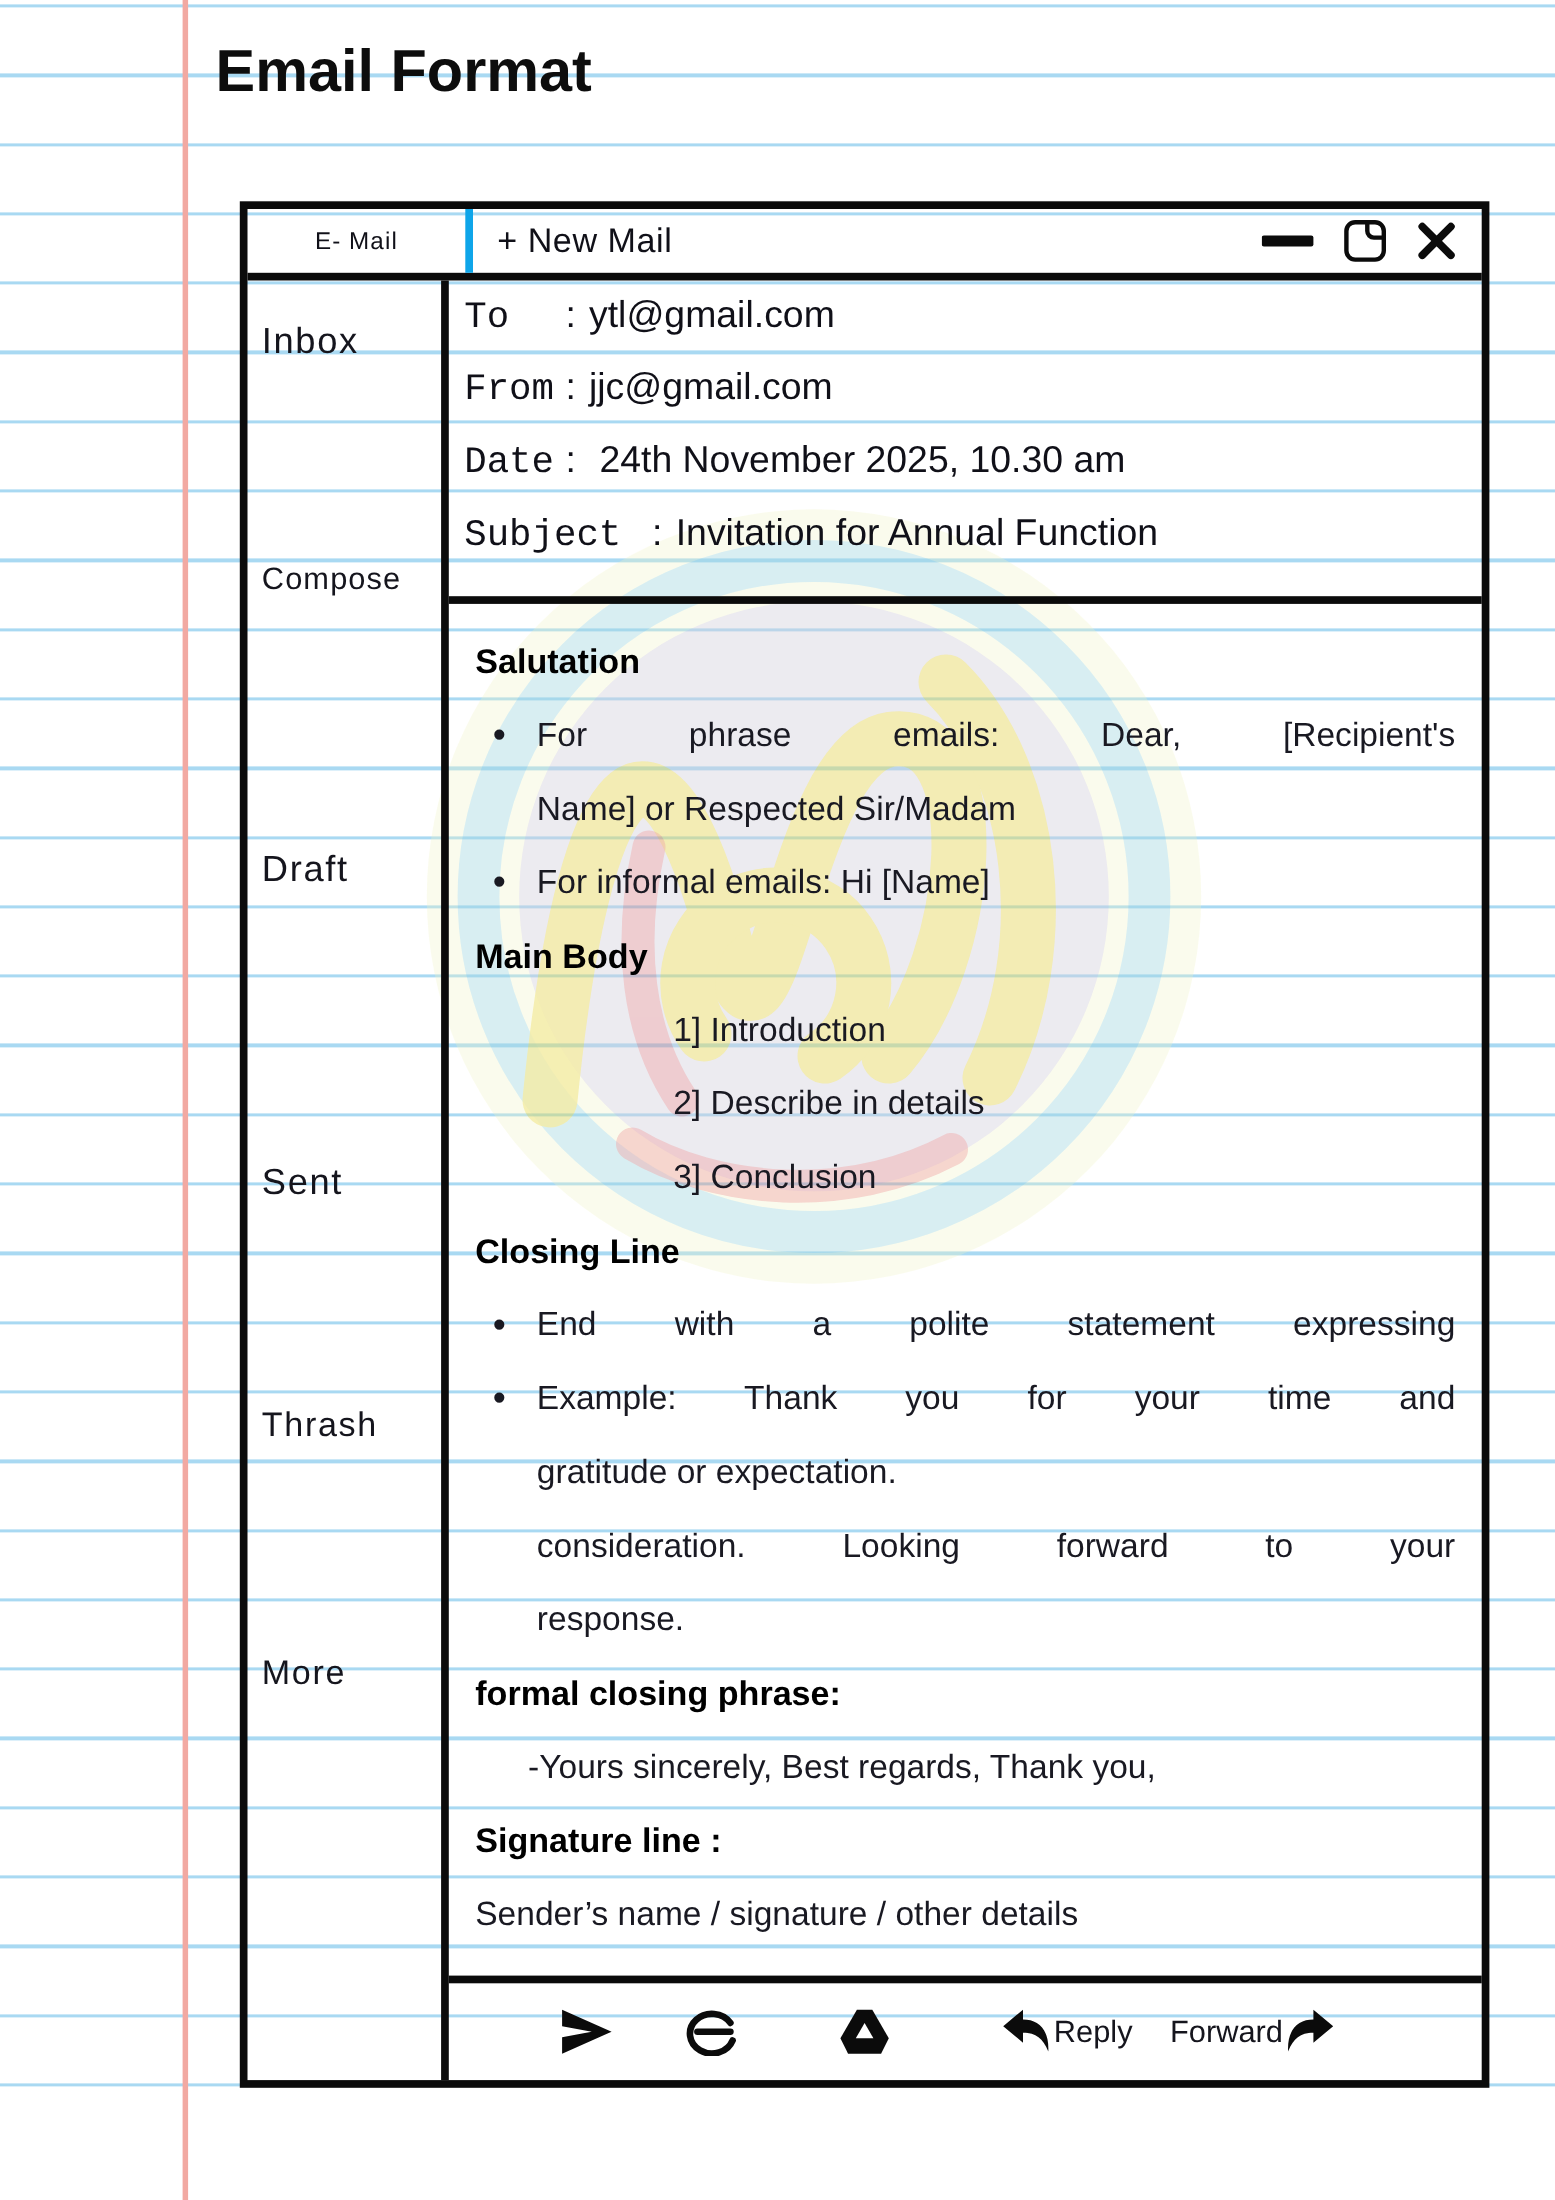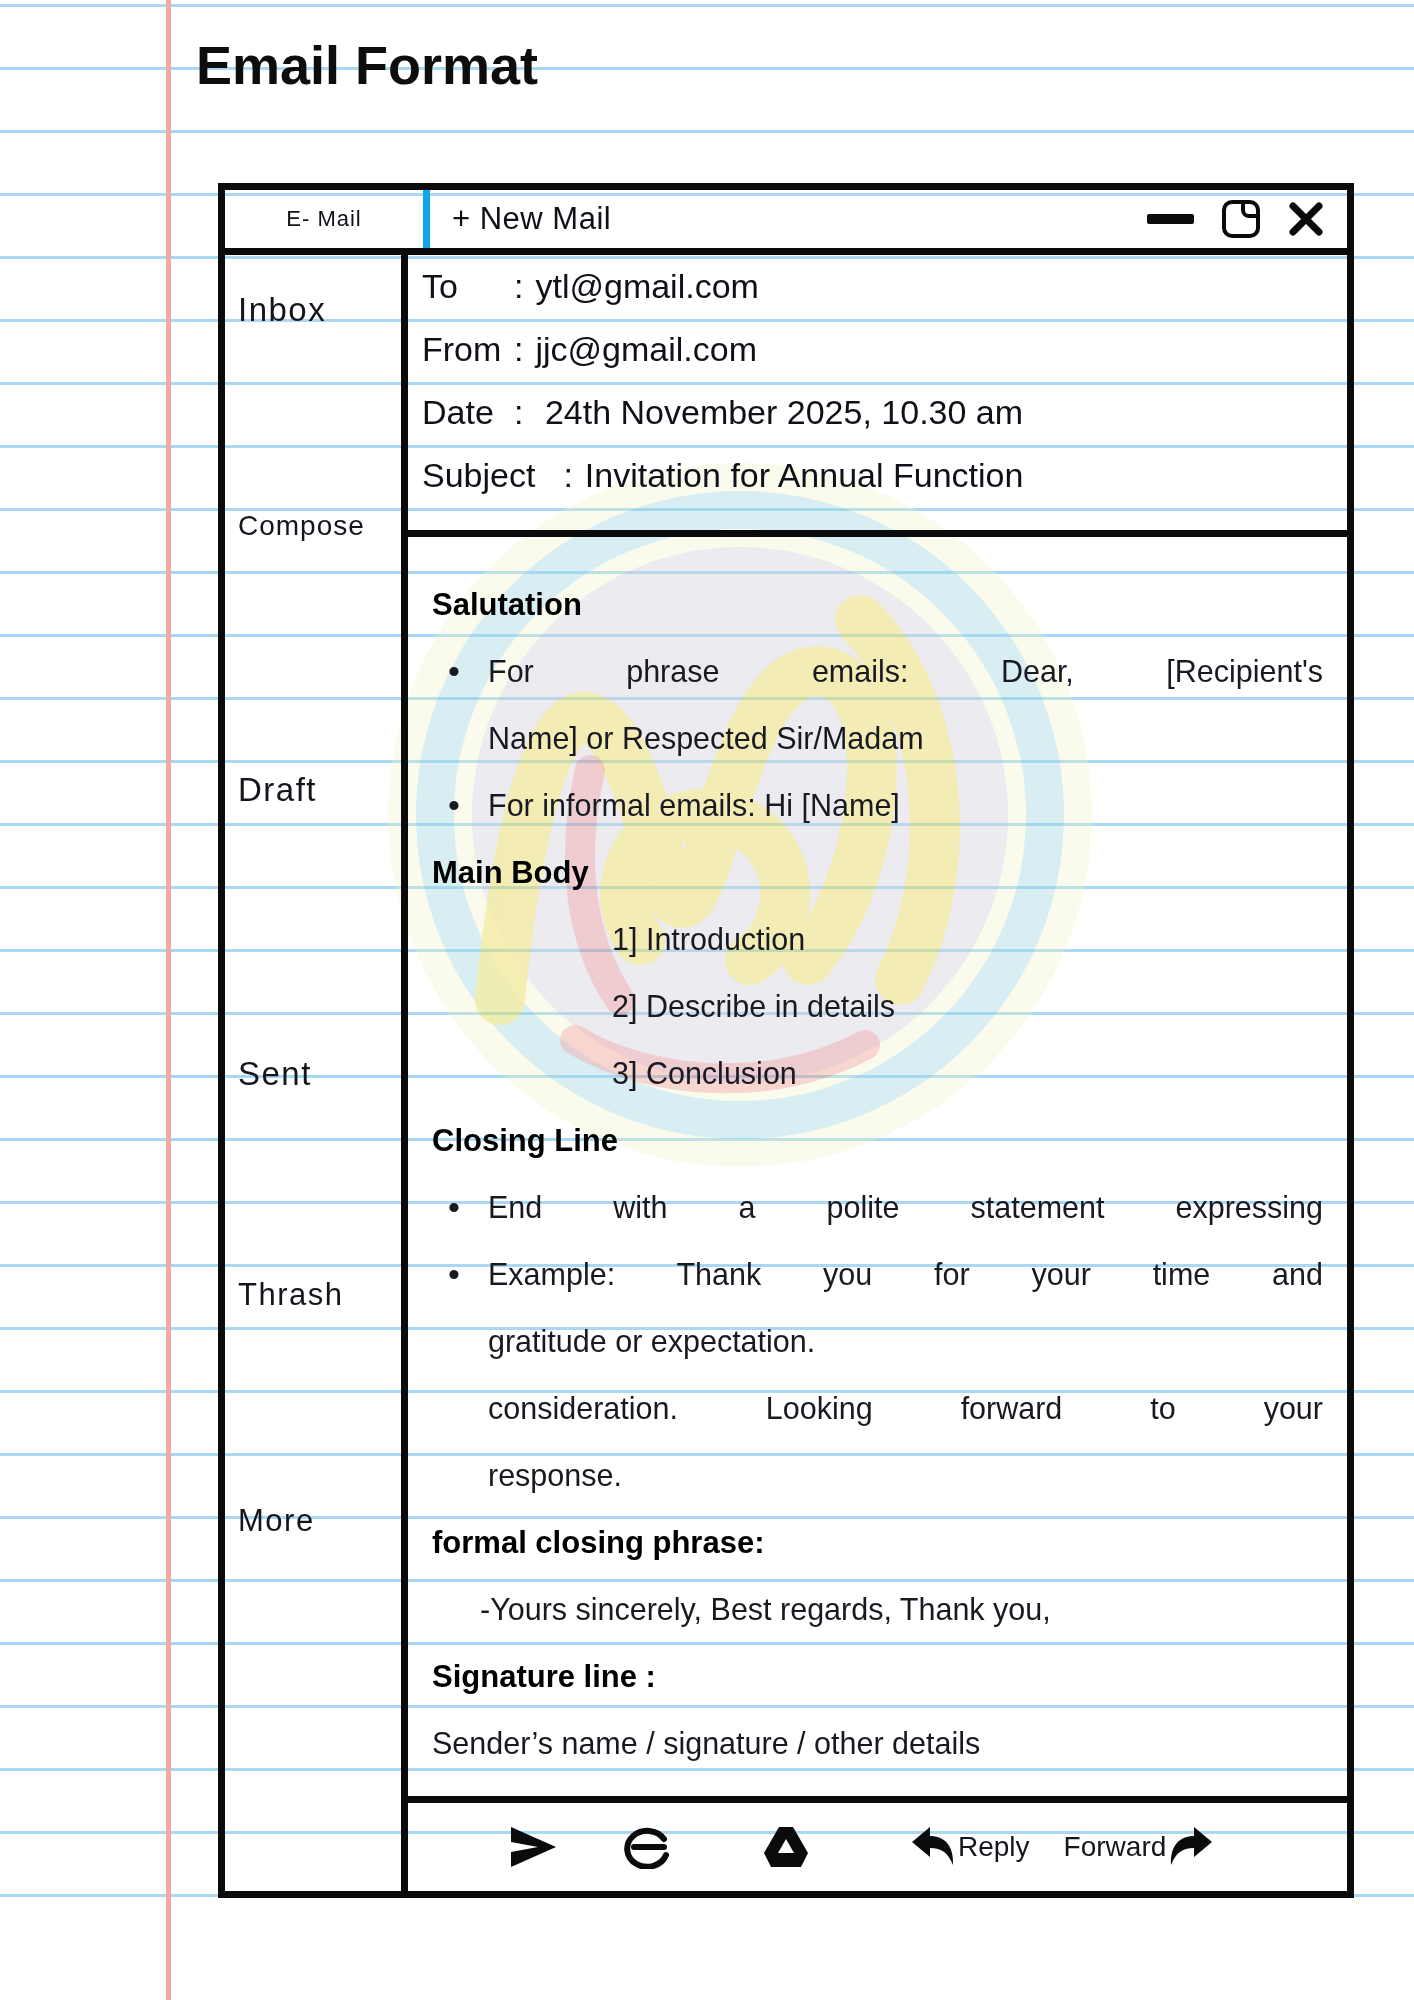--- a/index.html
+++ b/index.html
@@ -47,24 +47,24 @@
   .ctrl { display:flex; align-items:center; justify-content:center; }
   .main { flex:1; display:flex; min-height:0; }
   .sidebar { width:183px; border-right:7px solid #0b0b0b; position:relative; }
   .side-item { position:absolute; left:13px; letter-spacing:1.5px; color:#15151d; }
   .fs-lg { font-size:33px; }
   .fs-md { font-size:31px; }
   .fs-sm { font-size:28px; letter-spacing:1px; }
   .content { flex:1; display:flex; flex-direction:column; position:relative; min-width:0; }
   .headerfields { padding:0 10px 0 14px; border-bottom:7px solid #0b0b0b; flex:0 0 auto; padding-bottom:23px; }
   .hrow { line-height:63px; font-size:34px; white-space:nowrap; color:#101018; }
-  .hlabel { display:inline-block; min-width:92px; }
+  .hlabel { display:inline-block; min-width:92px;font-family:Liberation Mono, monospace; }
   .hlabel.auto { min-width:0; margin-right:28px; }
   .hsep { margin-right:12px; }
-  .emailbody { flex:1; padding:34px 24px 0 24px; }
+  .emailbody { flex:1; padding:19px 24px 0 24px; }
   .bline { line-height:67px; font-size:30.5px; color:#191922; position:relative; }
   .bline.heading { font-weight:800; font-size:31px; color:#000; letter-spacing:0px; }
   .bline.bullet { padding-left:56px; }
   .bline.bullet::before {
     content:"•"; position:absolute; left:16px; top:0; font-size:34px;
   }
   .bline.cont { padding-left:56px; }
   .bline.num { padding-left:180px; }
   .bline.dash { padding-left:48px; }
   .bline.justify { text-align:justify; text-align-last:justify; }

